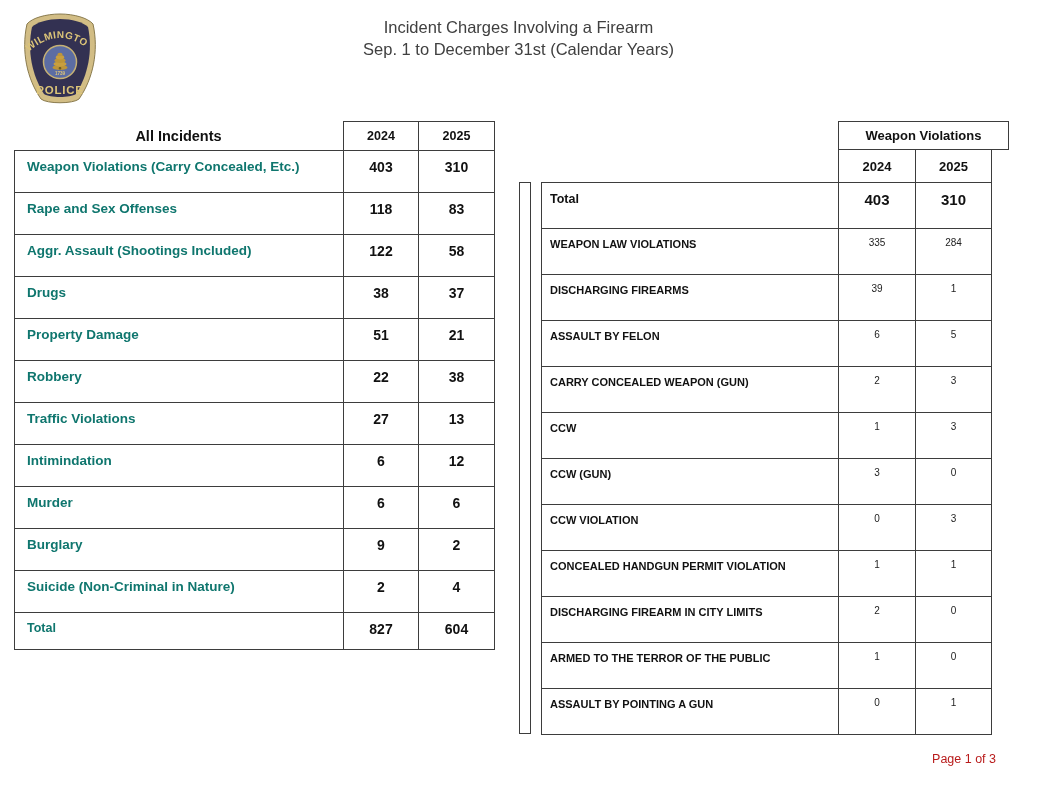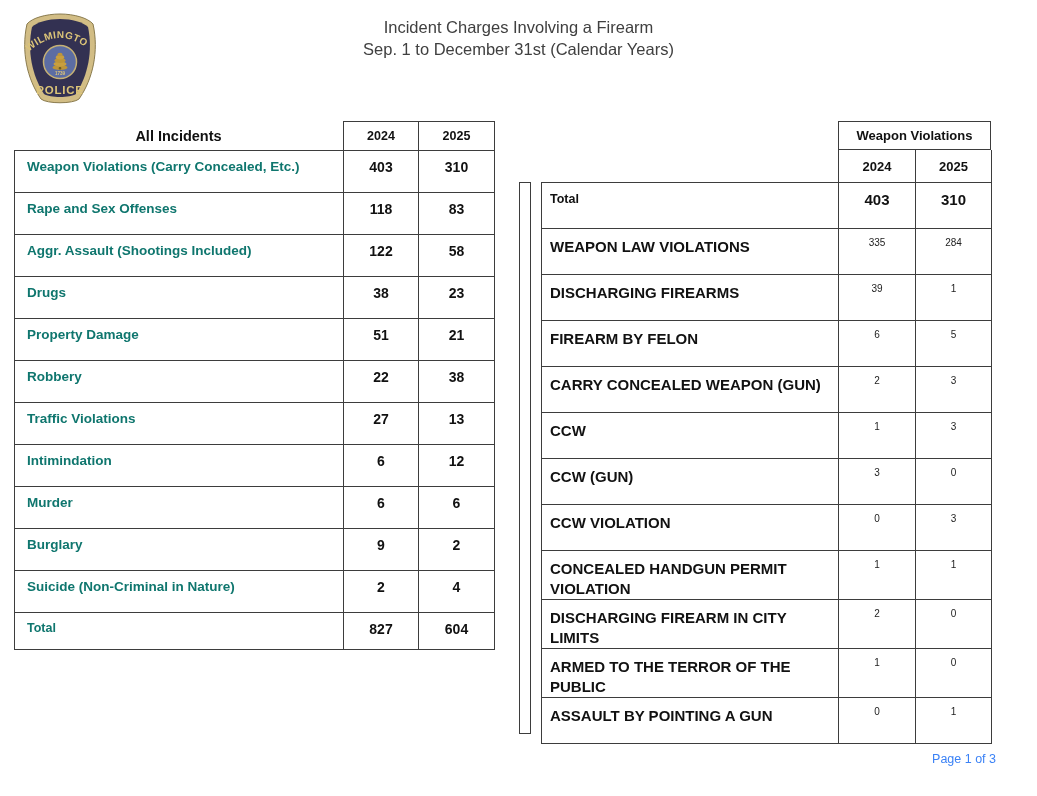--- a/index.html
+++ b/index.html
@@ -22,38 +22,38 @@
   .l-yearhead td{border:1.5px solid #3d3d3d;border-bottom:none;height:29px;
     text-align:center;font-weight:bold;font-size:12.5px;color:#111;}
   .ltable{position:absolute;left:14px;top:150px;width:480px;}
   .ltable td{border:1.5px solid #3d3d3d;vertical-align:top;padding-top:8px;height:42px;}
   .ltable td.lbl{padding-left:12px;font-weight:bold;font-size:13.5px;color:#0f766e;}
   .ltable td.num{text-align:center;font-weight:bold;font-size:14px;color:#111;}
   .ltable tr.total-row td{height:37px;}
   .ltable tr.total-row td.lbl{font-size:12.5px;}
 
   
-  .wv-box{position:absolute;left:838px;top:121px;width:153px;height:29px;
+  .wv-box{position:absolute;left:838px;top:121px;width:171px;height:29px;
     border:1.5px solid #3d3d3d;box-sizing:border-box;text-align:center;
     font-weight:bold;font-size:13px;line-height:27px;color:#111;}
   .r-yearhead{position:absolute;left:838px;top:150px;}
   .r-yearhead td{border:1.5px solid #3d3d3d;border-top:none;border-bottom:none;height:32px;
     text-align:center;font-weight:bold;font-size:13px;color:#111;vertical-align:middle;}
   .r-strip{position:absolute;left:519px;top:182px;width:12px;height:552px;
     border:1.5px solid #3d3d3d;box-sizing:border-box;background:#fff;}
   .rtable{position:absolute;left:541px;top:182px;width:450px;}
   .rtable td{border:1.5px solid #3d3d3d;vertical-align:top;padding-top:8px;height:46px;}
-  .rtable td.rlbl{padding-left:8px;padding-right:8px;font-weight:bold;font-size:15px;
+  .rtable td.rlbl{padding-left:8px;padding-right:8px;font-weight:bold;font-size:11px;
     line-height:1.3;color:#111;}
   .rtable td.rnum{text-align:center;font-size:10px;font-weight:normal;color:#222;}
   .rtable tr.total-row td.rlbl{font-size:12.5px;}
   .rtable tr.total-row td.rnum{font-weight:bold;font-size:15px;color:#111;}
 
   
-  .page-num{position:absolute;right:41px;top:752px;font-size:12.5px;color:#3b82f6;margin-left:25px;}
+  .page-num{position:absolute;right:41px;top:752px;font-size:12.5px;color:#b91c1c;margin-left:25px;}
 </style>
 </head>
 <body>
 
 <div id="page">
 
   <div class="badge-wrap">
     <svg width="80" height="92" viewBox="0 0 80 92">
       <path d="M40,1 C54,1 68,5 73,11 C79,38 73,66 59,86 C53,91 27,91 21,86 C7,66 1,38 7,11 C12,5 26,1 40,1 Z" fill="#d2bd85" stroke="#8a7b4e" stroke-width="1"></path>
       <path d="M40,6 C52,6 63,9 68,14 C73,38 68,62 56,81 C50,85 30,85 24,81 C12,62 7,38 12,14 C17,9 28,6 40,6 Z" fill="#333152"></path>
@@ -115,21 +115,21 @@
       <td class="num">83</td>
     </tr>
     <tr>
       <td class="lbl">Aggr. Assault (Shootings Included)</td>
       <td class="num">122</td>
       <td class="num">58</td>
     </tr>
     <tr>
       <td class="lbl">Drugs</td>
       <td class="num">38</td>
-      <td class="num">23</td>
+      <td class="num">37</td>
     </tr>
     <tr>
       <td class="lbl">Property Damage</td>
       <td class="num">51</td>
       <td class="num">21</td>
     </tr>
     <tr>
       <td class="lbl">Robbery</td>
       <td class="num">22</td>
       <td class="num">38</td>
@@ -200,21 +200,21 @@
       <td class="rlbl">WEAPON LAW VIOLATIONS</td>
       <td class="rnum">335</td>
       <td class="rnum">284</td>
     </tr>
     <tr>
       <td class="rlbl">DISCHARGING FIREARMS</td>
       <td class="rnum">39</td>
       <td class="rnum">1</td>
     </tr>
     <tr>
-      <td class="rlbl">FIREARM BY FELON</td>
+      <td class="rlbl">ASSAULT BY FELON</td>
       <td class="rnum">6</td>
       <td class="rnum">5</td>
     </tr>
     <tr>
       <td class="rlbl">CARRY CONCEALED WEAPON (GUN)</td>
       <td class="rnum">2</td>
       <td class="rnum">3</td>
     </tr>
     <tr>
       <td class="rlbl">CCW</td>

